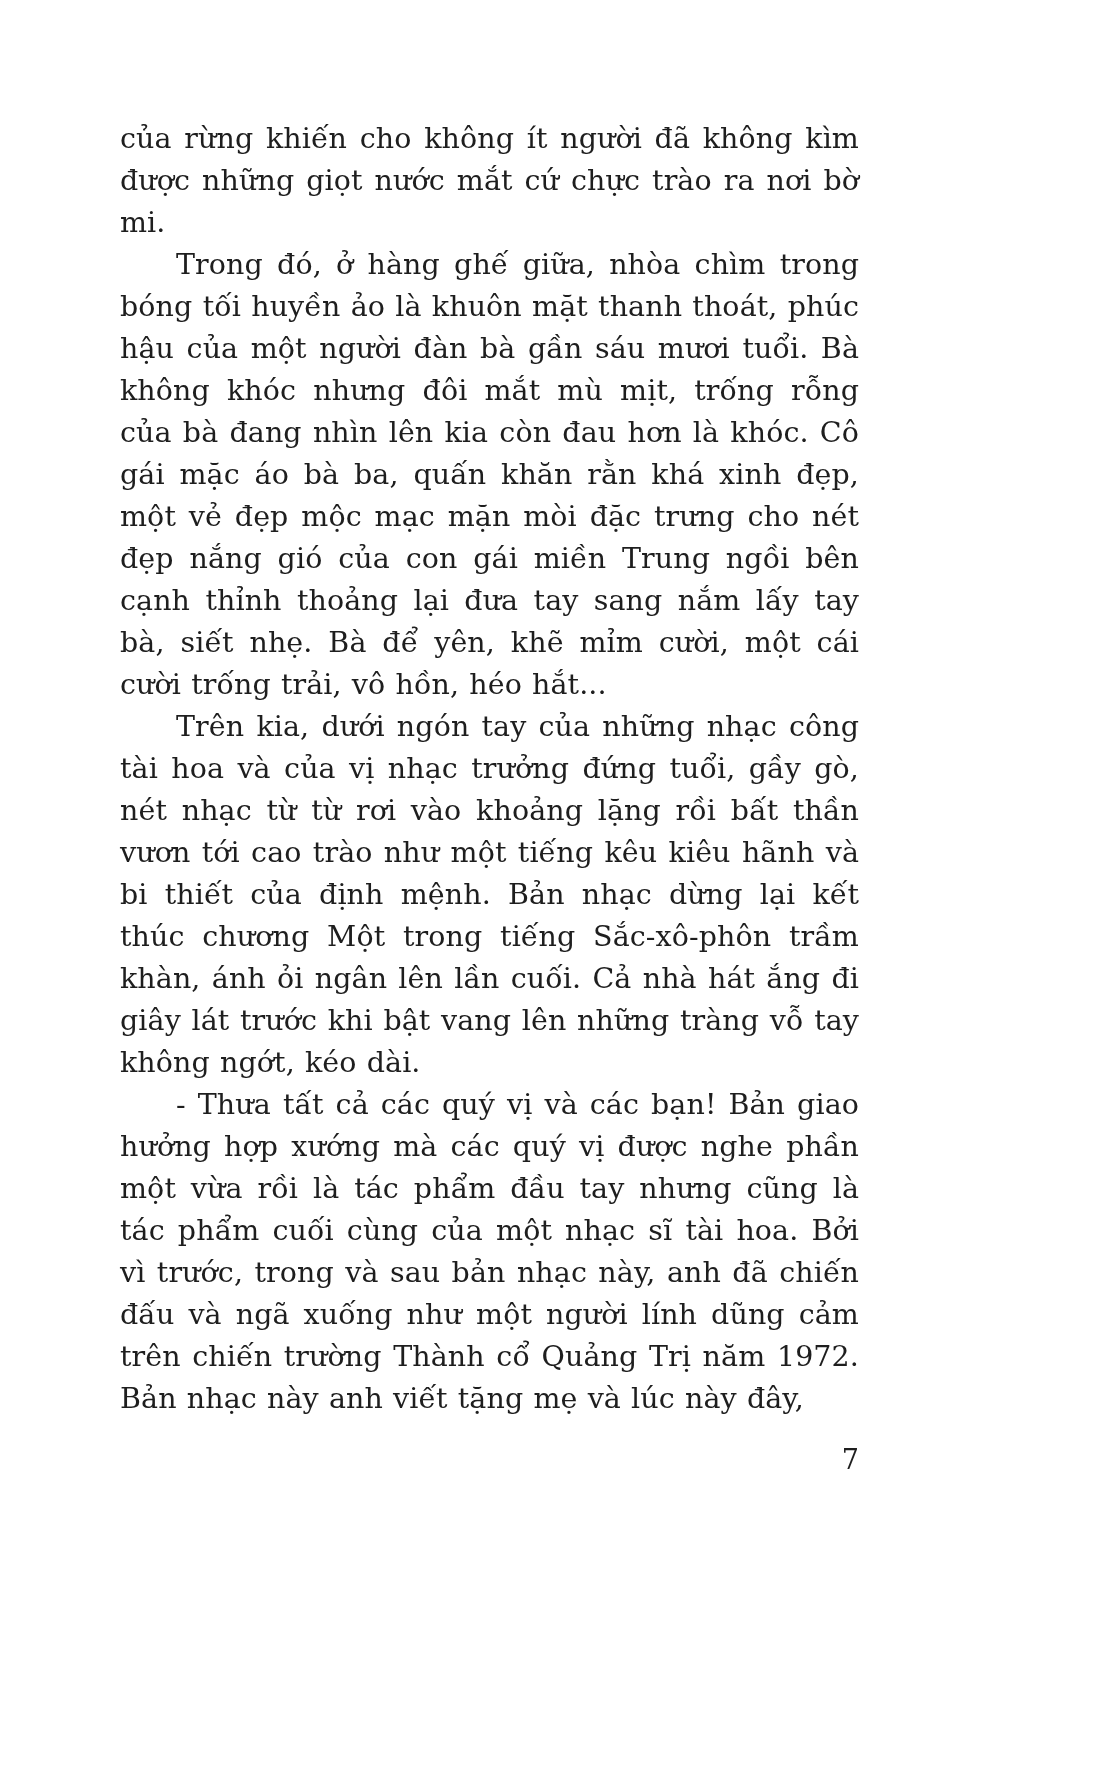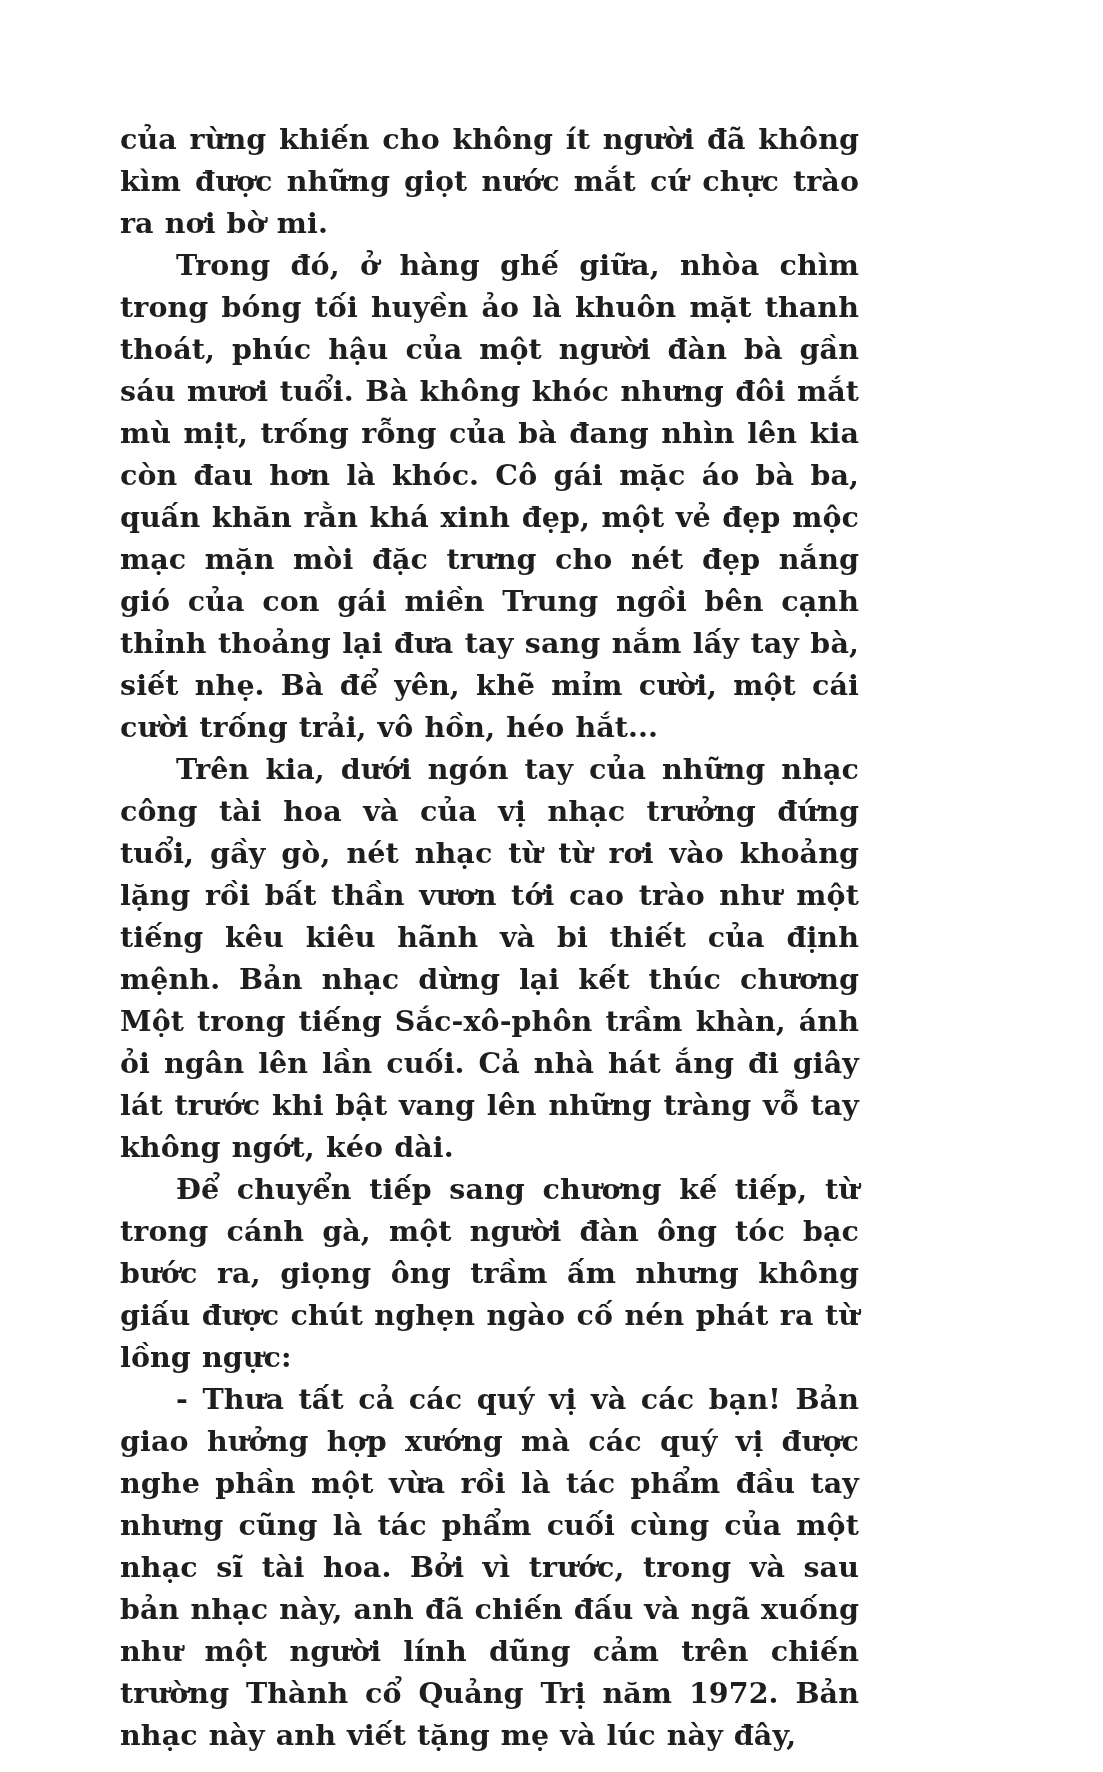--- a/index.html
+++ b/index.html
@@ -17,21 +17,20 @@
   }
   .page {
     position: absolute;
     top: 0;
     left: 0;
     width: 1103px;
     height: 1772px;
     background: #ffffff;
     box-sizing: border-box;
     padding: 118px 244px 0 120px;
-    font-weight: bold;
   }
   .text-block {
     width: 739px;
   }
   .text-block p {
     margin: 0;
     font-size: 28.5px;
     line-height: 42px;
     text-align: justify;
     text-justify: inter-word;
@@ -50,17 +49,16 @@
   }
 </style>
 </head>
 <body>
 
 <div class="page">
   <div class="text-block">
     <p>của rừng khiến cho không ít người đã không kìm được những giọt nước mắt cứ chực trào ra nơi bờ mi.</p>
     <p class="indented">Trong đó, ở hàng ghế giữa, nhòa chìm trong bóng tối huyền ảo là khuôn mặt thanh thoát, phúc hậu của một người đàn bà gần sáu mươi tuổi. Bà không khóc nhưng đôi mắt mù mịt, trống rỗng của bà đang nhìn lên kia còn đau hơn là khóc. Cô gái mặc áo bà ba, quấn khăn rằn khá xinh đẹp, một vẻ đẹp mộc mạc mặn mòi đặc trưng cho nét đẹp nắng gió của con gái miền Trung ngồi bên cạnh thỉnh thoảng lại đưa tay sang nắm lấy tay bà, siết nhẹ. Bà để yên, khẽ mỉm cười, một cái cười trống trải, vô hồn, héo hắt...</p>
     <p class="indented">Trên kia, dưới ngón tay của những nhạc công tài hoa và của vị nhạc trưởng đứng tuổi, gầy gò, nét nhạc từ từ rơi vào khoảng lặng rồi bất thần vươn tới cao trào như một tiếng kêu kiêu hãnh và bi thiết của định mệnh. Bản nhạc dừng lại kết thúc chương Một trong tiếng Sắc-xô-phôn trầm khàn, ánh ỏi ngân lên lần cuối. Cả nhà hát ắng đi giây lát trước khi bật vang lên những tràng vỗ tay không ngớt, kéo dài.</p>
-    <p class="indented">Để chuyển tiếp sang chương kế tiếp, từ trong cánh gà, một người đàn ông tóc bạc bước ra, giọng ông trầm ấm nhưng không giấu được chút nghẹn ngào cố nén phát ra từ lồng ngực:</p>
     <p class="indented">- Thưa tất cả các quý vị và các bạn! Bản giao hưởng hợp xướng mà các quý vị được nghe phần một vừa rồi là tác phẩm đầu tay nhưng cũng là tác phẩm cuối cùng của một nhạc sĩ tài hoa. Bởi vì trước, trong và sau bản nhạc này, anh đã chiến đấu và ngã xuống như một người lính dũng cảm trên chiến trường Thành cổ Quảng Trị năm 1972. Bản nhạc này anh viết tặng mẹ và lúc này đây,</p>
   </div>
   <div class="page-number">7</div>
 </div>
 
 </body></html>

